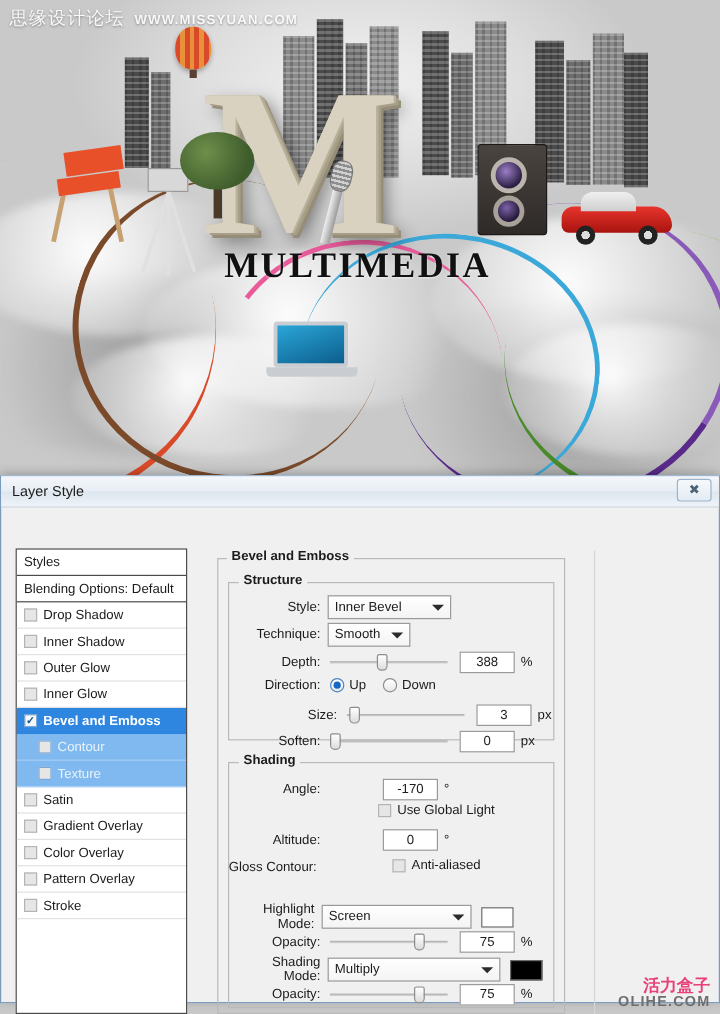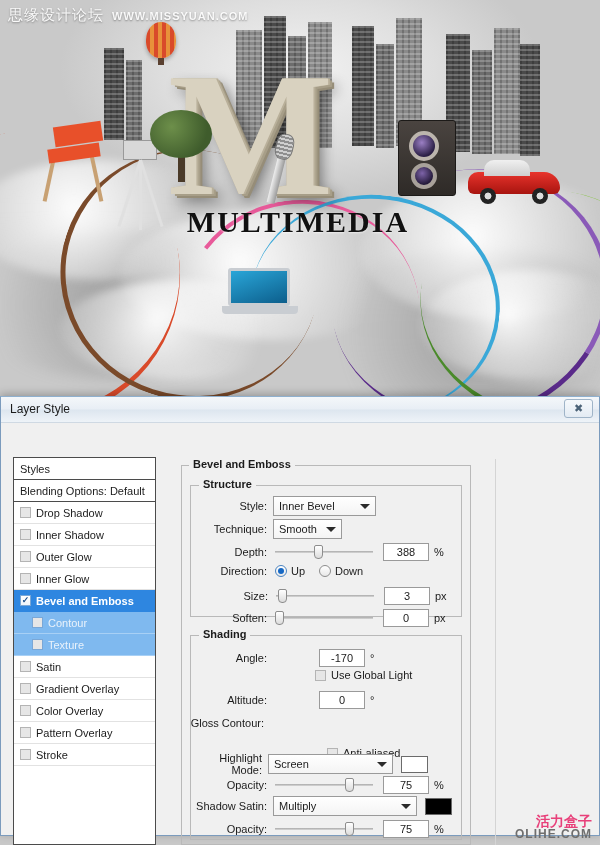--- a/index.html
+++ b/index.html
@@ -477,21 +477,21 @@
             <span class="dot"></span>
           </span>
         <span class="rlabel">Up</span>
       </span>
       <span style="display:flex;align-items:center;">
         <span class="radio"></span>
         <span class="rlabel">Down</span>
       </span>
     </div>
 
-    <div class="row" style="left:197px;top:164px;">
+    <div class="row" style="left:210px;top:164px;">
       <span class="lab" style="width:70px;">Size:</span>
       <span class="slider" style="width:98px;margin-left:8px;">
         <span class="track"></span>
         <span class="thumb" style="left:2%;"></span>
       </span>
       <span class="numbox" style="margin-left:10px;">3</span>
       <span class="unit">px</span>
     </div>
 
     <div class="row" style="left:196px;top:186px;">
@@ -521,21 +521,21 @@
     <div class="row" style="left:196px;top:268px;">
       <span class="lab" style="width:70px;">Altitude:</span>
       <span class="numbox" style="margin-left:52px;">0</span>
       <span class="unit">°</span>
     </div>
 
     <div class="row" style="left:185px;top:294px;">
       <span class="lab" style="width:78px;">Gloss Contour:</span>
     </div>
 
-    <div class="row" style="left:326px;top:292px;margin-top:32px;">
+    <div class="row" style="left:326px;top:292px;">
       <span class="cb gray"></span>
       <span class="unit">Anti-aliased</span>
     </div>
 
     <div class="row" style="left:188px;top:329px;">
       <span class="lab" style="width:73px;">Highlight Mode:</span>
       <span class="select" style="width:125px;margin-left:6px;">
         <span>Screen</span>
         <span class="arrow"></span>
       </span>
@@ -546,21 +546,21 @@
       <span class="lab" style="width:70px;">Opacity:</span>
       <span class="slider" style="width:98px;margin-left:8px;">
         <span class="track"></span>
         <span class="thumb" style="left:71%;"></span>
       </span>
       <span class="numbox" style="margin-left:10px;">75</span>
       <span class="unit">%</span>
     </div>
 
     <div class="row" style="left:193px;top:373px;">
-      <span class="lab" style="width:73px;">Shadow Satin:</span>
+      <span class="lab" style="width:73px;">Shading Mode:</span>
       <span class="select" style="width:144px;margin-left:6px;">
         <span>Multiply</span>
         <span class="arrow"></span>
       </span>
       <span class="colorswatch" style="margin-left:8px;background:#000000;"></span>
     </div>
 
     <div class="row" style="left:196px;top:397px;">
       <span class="lab" style="width:70px;">Opacity:</span>
       <span class="slider" style="width:98px;margin-left:8px;">

